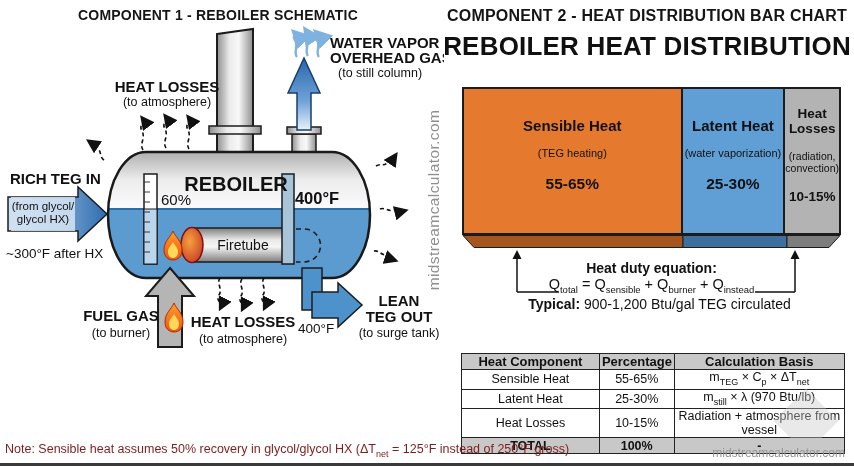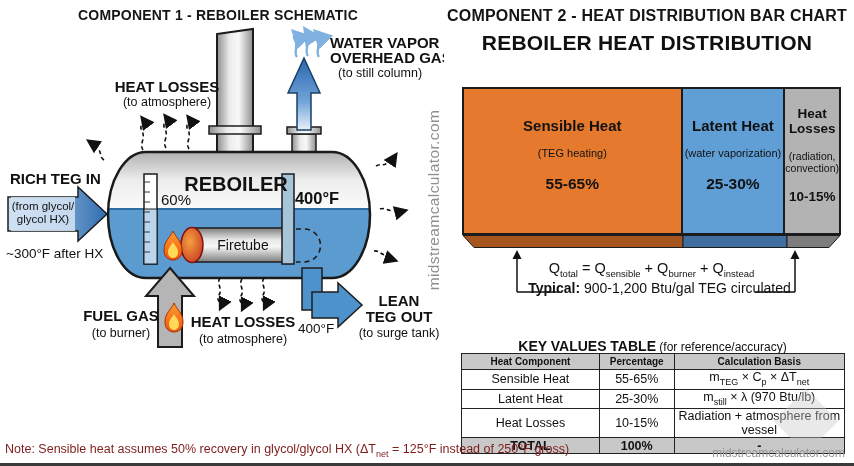--- a/index.html
+++ b/index.html
@@ -4,21 +4,21 @@
 <style>
   html,body{margin:0;padding:0;background:#fff;}
   #canvas{
     position:relative;width:854px;height:466px;background:#ffffff;overflow:hidden;
     font-family:"Liberation Sans",sans-serif;color:#111;box-sizing:border-box;
     border-bottom:3px solid #3a3a3a;
   }
   .abs{position:absolute;}
   .ctr{text-align:center;}
   .panel-title{font-weight:bold;font-size:14px;letter-spacing:.2px;color:#151515;}
-  .big-title{font-weight:bold;font-size:21px;letter-spacing:.2px;color:#101010;}
+  .big-title{font-weight:bold;font-size:26px;letter-spacing:.2px;color:#101010;}
 
   
   #bar{left:462px;top:87px;width:379px;height:148px;display:flex;border:2px solid #1c1c1c;box-sizing:border-box;}
   .seg{display:flex;flex-direction:column;justify-content:center;align-items:center;
        text-align:center;padding-bottom:12px;box-sizing:border-box;line-height:1.15;}
   .seg-orange{flex-basis:58.3%;background:var(--orange);border-right:2px solid #1c1c1c;}
   .seg-blue{flex-basis:27.4%;background:var(--blue);border-right:2px solid #1c1c1c;}
   .seg-gray{flex-basis:14.3%;background:var(--gray-seg);}
   .seg .t{font-weight:bold;font-size:15px;}
   .seg .s{font-size:11px;margin:13px 0;}
@@ -37,21 +37,21 @@
   #equation .ty{font-size:14px;}
   #equation .ty .b{font-weight:bold;margin-left:16px;}
 
   #table-caption{left:455px;top:337px;width:395px;text-align:center;}
   #table-caption .cap{font-weight:bold;font-size:14px;}
   #table-caption .caps{font-size:12px;}
 
   table#kv{left:461px;top:353px;width:384px;border-collapse:collapse;position:absolute;
            font-size:12.5px;table-layout:fixed;}
   #kv td,#kv th{border:1.2px solid #222;text-align:center;padding:0 2px;height:15px;line-height:14px;}
-  #kv th{background:var(--table-header-bg);font-size:10px;}
+  #kv th{background:var(--table-header-bg);font-size:13px;}
   #kv .total td{background:var(--table-header-bg);font-weight:bold;}
   #kv sub{font-size:9px;}
   #kv col.c1{width:36%;} #kv col.c2{width:19.5%;} #kv col.c3{width:44.5%;}
 
   #note{left:5px;top:442px;font-size:12.5px;color:#7f1d1d;}
   #note sub{font-size:9px;}
   #wm-br{right:9px;top:446px;font-size:12px;color:#949494;}
   #wm-vert{left:330px;top:190px;width:210px;height:20px;text-align:center;
            transform:rotate(-90deg);font-size:15.5px;color:#8f8f8f;letter-spacing:.4px;}
   #wm-diamond{left:783px;top:398px;width:46px;height:46px;background:#c9c9c9;
@@ -245,25 +245,25 @@
       <path d="M55,44 L55,9"></path>
         <path d="M55,44 L97,44"></path>
       <path d="M333,44 L333,9"></path>
         <path d="M333,44 L293,44"></path>
     </g>
     <polygon points="55,2 50.5,11 59.5,11" fill="#111"></polygon>
     <polygon points="333,2 328.5,11 337.5,11" fill="#111"></polygon>
   </svg>
 
   <div id="equation" class="abs">
+    <div class="h">Heat duty equation:</div>
     <div class="f">Q<sub>total</sub> = Q<sub>sensible</sub> + Q<sub>burner</sub> + Q<sub>instead</sub></div>
     <div class="ty"><span class="b">Typical:</span><span> 900-1,200 Btu/gal TEG circulated</span></div>
   </div>
 
-  <div id="table-caption" class="abs"><span class="cap">KEY VALUES TABLE</span><span class="caps"> (for reference/accuracy)</span></div>
 
   <table id="kv">
     <colgroup>
         <col class="c1">
         <col class="c2">
         <col class="c3">
       </colgroup>
     <tbody>
         <tr>
       <th>Heat Component</th>

